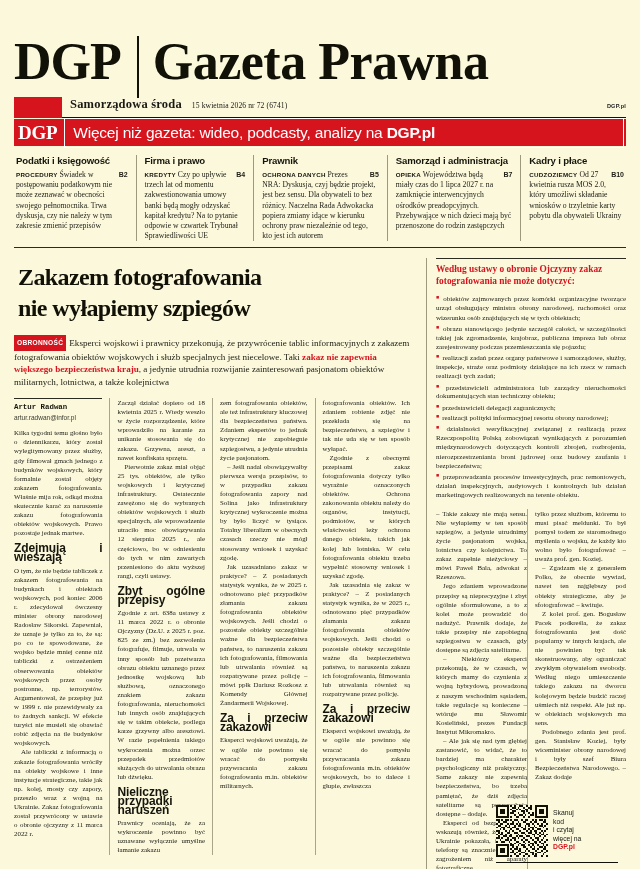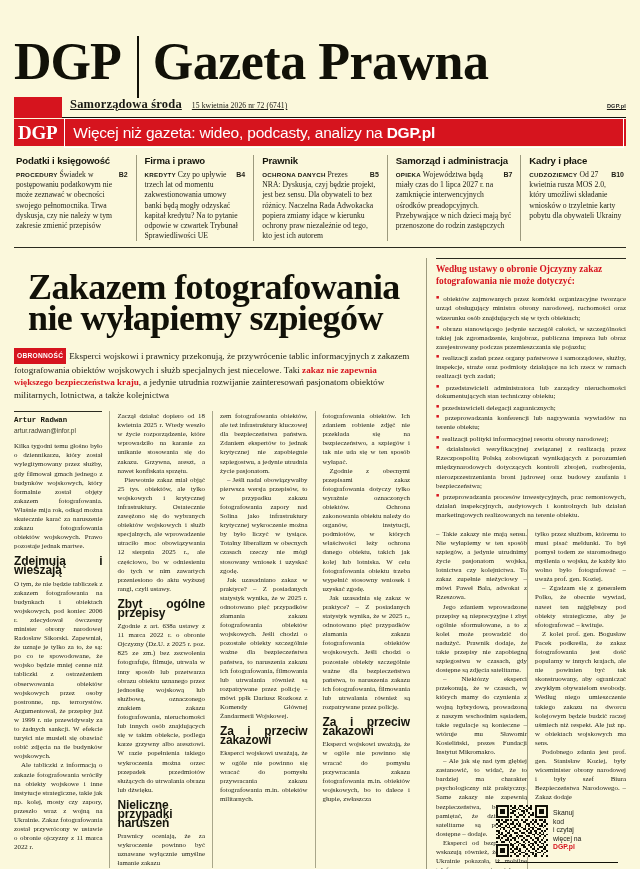--- a/index.html
+++ b/index.html
@@ -58,21 +58,20 @@
     height: 21px;
     background: #d6141e;
   }
   .datebar-txt {
     flex: 1;
     display: flex;
     align-items: baseline;
     border-bottom: 1.5px solid #111108;
     height: 21px;
     padding-left: 8px;
-    text-decoration: underline;
   }
   .dow {
     font-size: 12.5px;
     font-weight: 700;
     font-family: "Liberation Serif", "DejaVu Serif", serif;
     letter-spacing: 0.2px;
   }
   .issue {
     font-size: 7.6px;
     margin-left: 10px;
@@ -173,24 +172,24 @@
   
   .main {
     display: flex;
     margin-top: 10px;
   }
   .main-left { width: 412px; padding-right: 9px; }
   .main-right { width: 200px; border-left: 0.8px solid #9c9a7e; padding-left: 9px; }
 
   
   h1.headline {
-    margin: 14px;
-    font-family: "Liberation Serif", "DejaVu Serif", serif;
-    font-weight: 700;
-    font-size: 36px;
+    margin: 4px;
+    font-family: "Liberation Serif", "DejaVu Serif", serif;
+    font-weight: 700;
+    font-size: 24px;
     line-height: 31px;
     letter-spacing: -0.6px;
     color: #111108;
   }
   h1.headline span { display: block; }
 
   
   .lead {
     margin-top: 11px;
     font-size: 9.1px;
@@ -432,21 +431,20 @@
       <div class="rail-head">
         <span>Według ustawy o obronie Ojczyzny zakaz</span>
         <span>fotografowania nie może dotyczyć:</span>
       </div>
       <div class="rail-list">
         <div class="bullet-item">obiektów zajmowanych przez komórki organizacyjne tworzące urząd obsługujący ministra obrony narodowej, ruchomości oraz wizerunku osób znajdujących się w tych obiektach;</div>
         <div class="bullet-item">obrazu stanowiącego jedynie szczegół całości, w szczególności takiej jak zgromadzenie, krajobraz, publiczna impreza lub obraz zarejestrowany podczas przemieszczania się pojazdu;</div>
         <div class="bullet-item">realizacji zadań przez organy państwowe i samorządowe, służby, inspekcje, straże oraz podmioty działające na ich rzecz w ramach realizacji tych zadań;</div>
         <div class="bullet-item">przedstawicieli administratora lub zarządcy nieruchomości dokumentujących stan techniczny obiektu;</div>
         <div class="bullet-item">przedstawicieli delegacji zagranicznych;</div>
-        <div class="bullet-item">przeprowadzania konferencji lub nagrywania wywiadów na terenie obiektu;</div>
         <div class="bullet-item">realizacji polityki informacyjnej resortu obrony narodowej;</div>
         <div class="bullet-item">działalności weryfikacyjnej związanej z realizacją przez Rzeczpospolitą Polską zobowiązań wynikających z porozumień międzynarodowych dotyczących kontroli zbrojeń, rozbrojenia, nierozprzestrzeniania broni jądrowej oraz budowy zaufania i bezpieczeństwa;</div>
         <div class="bullet-item">przeprowadzania procesów inwestycyjnych, prac remontowych, działań inspekcyjnych, audytowych i kontrolnych lub działań marketingowych realizowanych na terenie obiektu.</div>
       </div>
 
       <div class="rail-cols">
         <div class="rail-col">
           <p class="noind">– Takie zakazy nie mają sensu. Nie wyłapiemy w ten sposób szpiegów, a jedynie utrudnimy życie pasjonatom wojska, lotnictwa czy kolejnictwa. To zakaz zupełnie nieżyciowy – mówi Paweł Bala, adwokat z Rzeszowa.</p>
           <p>Jego zdaniem wprowadzone przepisy są nieprecyzyjne i zbyt ogólnie sformułowane, a to z kolei może prowadzić do nadużyć. Prawnik dodaje, że takie przepisy nie zapobiegną szpiegostwu w czasach, gdy dostępne są zdjęcia satelitarne.</p>
           <p>– Niektórzy eksperci przekonują, że w czasach, w których mamy do czynienia z wojną hybrydową, prowadzoną z naszym wschodnim sąsiadem, takie regulacje są konieczne – wtóruje mu Sławomir Kosieliński, prezes Fundacji Instytut Mikromakro.</p>

